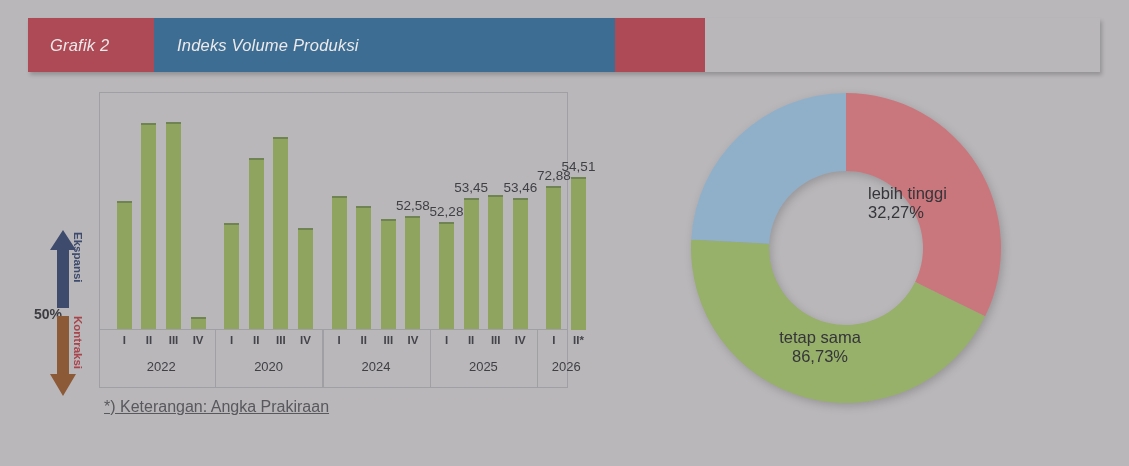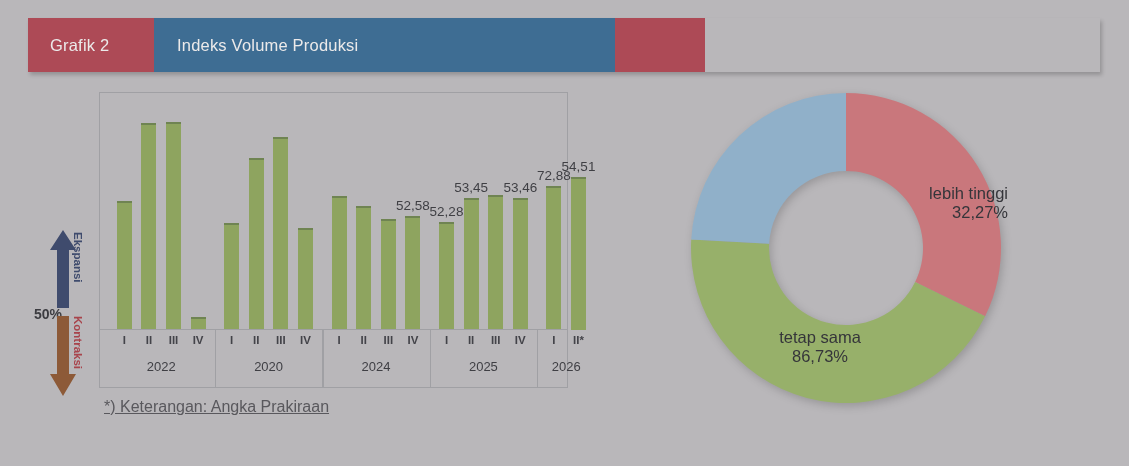--- a/index.html
+++ b/index.html
@@ -11,21 +11,21 @@
     position:relative;
   }
   #root{position:absolute;inset:0;}
 
   
   .banner{position:absolute;left:28px;top:18px;width:1072px;height:54px;display:flex;
           box-shadow:2px 3px 4px rgba(0,0,0,.20);}
   .bn-seg{height:100%;display:flex;align-items:center;box-sizing:border-box;}
   .bn-red{background:#ad4a56;}
   .bn-blue{background:#3e6d93;}
-  .bn-label{color:#eceaea;font-size:16.5px;letter-spacing:.2px;white-space:nowrap;}
+  .bn-label{color:#eceaea;font-size:16.5px;letter-spacing:.2px;white-space:nowrap;font-style:italic;}
   .seg-grafik{width:126px;justify-content:flex-start;padding-left:22px;}
   .seg-title{width:428px;padding-left:23px;}
   .seg-gap{width:33px;}
   .seg-red2{width:90px;}
   .seg-title2{flex:1;padding-left:22px;}
 
   
   .plot-frame{position:absolute;left:99px;top:92px;width:469px;height:296px;
               border:1.4px solid #a0a0a4;box-sizing:border-box;}
   .bars-area{position:absolute;left:0;right:0;top:0;bottom:57px;}
@@ -54,21 +54,21 @@
   .vl-eks{left:46px;top:2px;color:#3f4b6d;}
   .vl-kon{left:46px;top:86px;color:#a8444c;}
   .fifty{position:absolute;left:-4px;top:76px;font-size:14px;font-weight:700;color:#3c3c41;}
 
   .footnote{position:absolute;left:104px;top:398px;font-size:16px;color:#59585d;text-decoration:underline;}
 
   
   .donut-wrap{position:absolute;left:686px;top:88px;width:320px;height:320px;}
   .donut-wrap svg{display:block;filter:drop-shadow(2px 3px 4px rgba(0,0,0,.18));}
   .slice-label{position:absolute;text-align:center;font-size:16.5px;color:#35353a;line-height:1.16;}
-  .sl-tinggi{left:182px;top:96px;width:140px;text-align:right;}
+  .sl-tinggi{left:182px;top:96px;width:140px;text-align:left;}
   .sl-sama{left:44px;top:240px;width:180px;}
   .sl-rendah{left:28px;top:58px;width:120px;}
 </style>
 </head>
 <body>
 
 <div id="root">
 
   <div class="banner">
     <div class="bn-seg bn-red seg-grafik">

